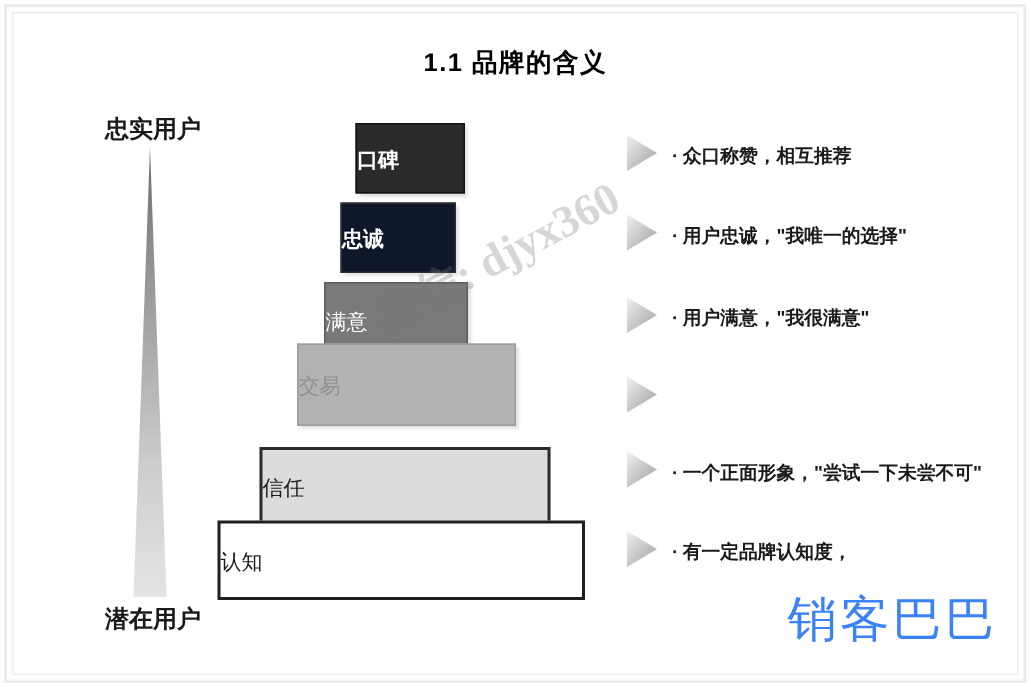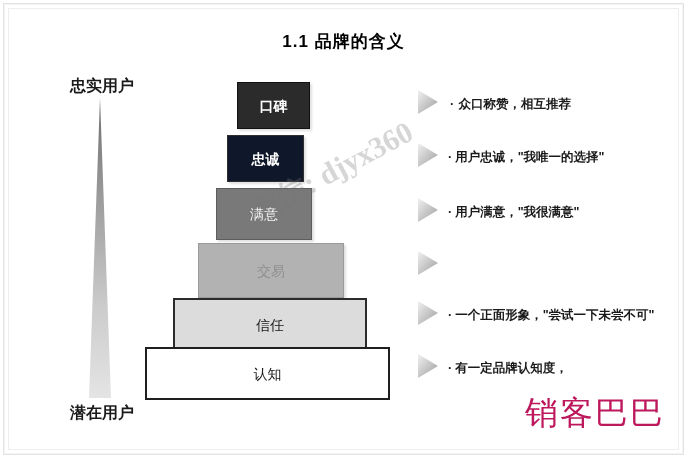--- a/index.html
+++ b/index.html
@@ -80,21 +80,21 @@
     left: 0;
     top: 0;
     width: 687px;
     height: 458px;
   }
   .level {
     position: absolute;
     box-sizing: border-box;
     display: flex;
     align-items: center;
-    justify-content: center;
+    justify-content: flex-start;
     font-size: 14px;
     line-height: 1;
   }
   .level span { display: block; }
 
   
   .arrow {
     position: absolute;
     width: 22px;
     height: 26px;
@@ -123,21 +123,21 @@
     transform-origin: left top;
     white-space: nowrap;
     pointer-events: none;
     font-family: "Liberation Serif", "DejaVu Serif", serif;
   }
   .wm-corner {
     position: absolute;
     right: 22px;
     bottom: 22px;
     font-size: 33px;
-    color: #be185d;
+    color: #3b82f6;
     letter-spacing: 2px;
     white-space: nowrap;
     pointer-events: none;
   }
 </style>
 </head>
 <body>
 
 <div id="stage">
 
@@ -165,42 +165,42 @@
   <div class="pyramid" id="pyramid">
       <div class="level" style="left: 237px; top: 82px; width: 73px; height: 47px; background: rgb(43, 43, 43); color: rgb(255, 255, 255); border: 1px solid rgb(17, 17, 17); font-weight: bold; box-shadow: rgba(0, 0, 0, 0.12) 2px 2px 2px;">
         <span>口碑</span>
       </div>
       <div class="level" style="left: 227px; top: 135px; width: 77px; height: 47px; background: #0f172a; color: rgb(255, 255, 255); border: 1px solid rgb(47, 47, 47); font-weight: bold; box-shadow: rgba(0, 0, 0, 0.12) 2px 2px 2px;">
         <span>忠诚</span>
       </div>
       <div class="level" style="left: 216px; top: 188px; width: 96px; height: 52px; background: rgb(121, 121, 121); color: rgb(255, 255, 255); border: 1px solid rgb(93, 93, 93); font-weight: normal; box-shadow: rgba(0, 0, 0, 0.12) 2px 2px 2px;">
         <span>满意</span>
       </div>
-      <div class="level" style="left: 198px; top: 243px; width: 146px; height: 55px; background: rgb(178, 178, 178); color: rgb(143, 143, 143); border: 1px solid rgb(154, 154, 154); font-weight: normal; box-shadow: rgba(0, 0, 0, 0.12) 2px 2px 2px;">
+      <div class="level" style="left: 198px; top: 229px; width: 146px; height: 55px; background: rgb(178, 178, 178); color: rgb(143, 143, 143); border: 1px solid rgb(154, 154, 154); font-weight: normal; box-shadow: rgba(0, 0, 0, 0.12) 2px 2px 2px;">
         <span>交易</span>
       </div>
       <div class="level" style="left: 173px; top: 298px; width: 194px; height: 54px; background: rgb(220, 220, 220); color: rgb(26, 26, 26); border: 2px solid rgb(43, 43, 43); font-weight: normal;">
         <span>信任</span>
       </div>
       <div class="level" style="left: 145px; top: 347px; width: 245px; height: 53px; background: rgb(255, 255, 255); color: rgb(26, 26, 26); border: 2px solid rgb(31, 31, 31); font-weight: normal;">
         <span>认知</span>
       </div>
     </div>
 
   <div class="pyramid" id="notes">
       <svg class="arrow" viewBox="0 0 22 26" style="left: 417px; top: 89px;">
         <defs>
           <linearGradient id="arrGrad0" x1="0" y1="0" x2="1" y2="1">
             <stop offset="0%" stop-color="#f1f1f1"></stop>
             <stop offset="100%" stop-color="#9d9d9d"></stop>
           </linearGradient>
         </defs>
         <polygon points="1,1 21,13 1,25" fill="url(#arrGrad0)"></polygon>
       </svg>
-      <div class="note" style="left: 448px; top: 96px; font-family: Liberation Mono, monospace;"><span class="dot">·</span><span>众口称赞，相互推荐</span></div>
+      <div class="note" style="left: 448px; top: 96px;"><span class="dot">·</span><span>众口称赞，相互推荐</span></div>
       <svg class="arrow" viewBox="0 0 22 26" style="left: 417px; top: 142px;">
         <defs>
           <linearGradient id="arrGrad1" x1="0" y1="0" x2="1" y2="1">
             <stop offset="0%" stop-color="#f1f1f1"></stop>
             <stop offset="100%" stop-color="#9d9d9d"></stop>
           </linearGradient>
         </defs>
         <polygon points="1,1 21,13 1,25" fill="url(#arrGrad1)"></polygon>
       </svg>
       <div class="note" style="left: 448px; top: 149px;"><span class="dot">·</span><span>用户忠诚，"我唯一的选择"</span></div>

